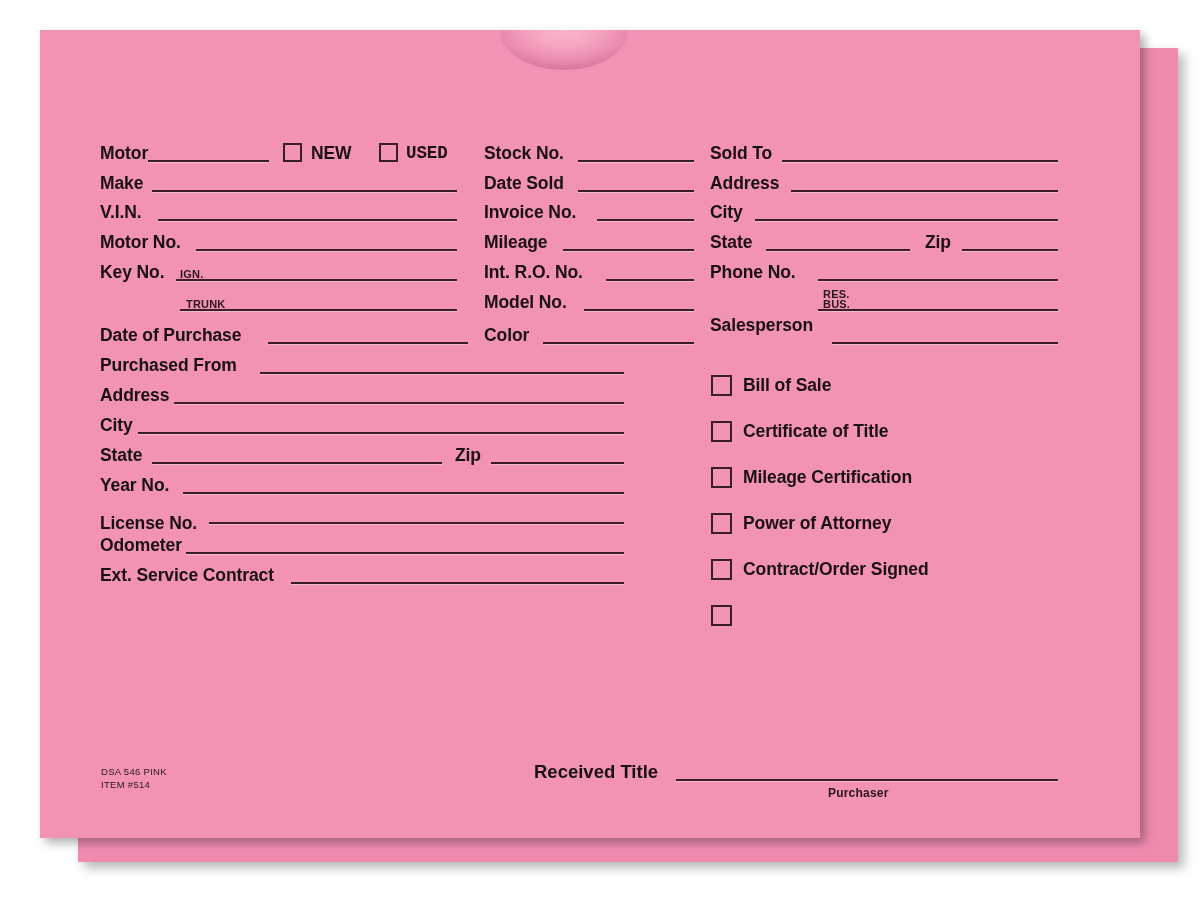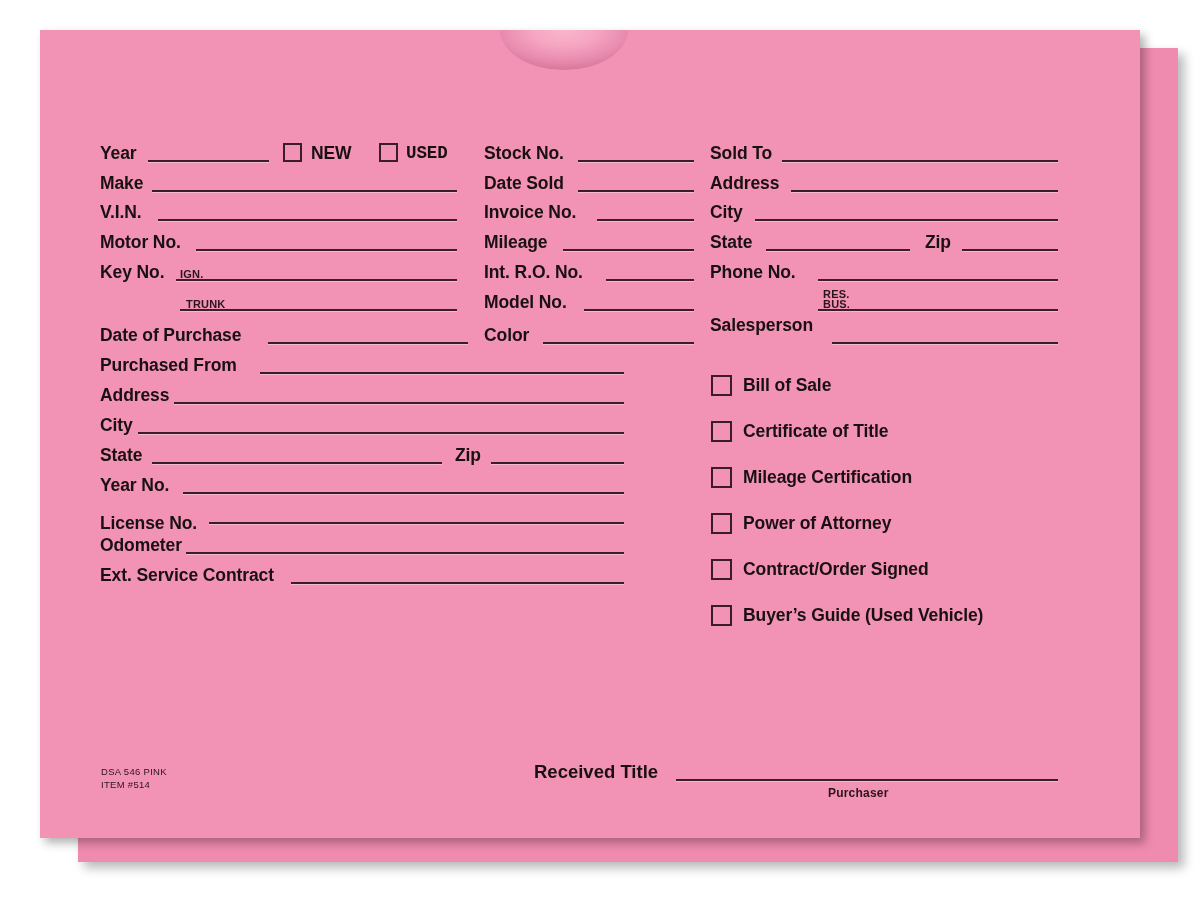--- a/index.html
+++ b/index.html
@@ -86,21 +86,21 @@
 <body>
 
 <div id="stage">
 
   <div id="back-sheet" class="sheet"></div>
 
   <div id="front-sheet" class="sheet"></div>
 
   <div id="thumb-notch"></div>
 
-  <div class="lbl" style="left:100px;top:143px;">Year</div>
+  <div class="lbl" style="left:100px;top:143px;">Motor</div>
   <div class="rule" style="left:148px;top:160px;width:121px;"></div>
 
   <div class="cbox" style="left:283px;top:143px;"></div>
   <div class="lbl" style="left:311px;top:143px;">NEW</div>
   <div class="cbox" style="left:379px;top:143px;"></div>
   <div class="lbl" style="left:406px;top:143px;font-family:Liberation Mono, monospace;">USED</div>
 
   <div class="lbl" style="left:100px;top:173px;">Make</div>
   <div class="rule" style="left:152px;top:190px;width:305px;"></div>
 
@@ -200,21 +200,20 @@
   <div class="cbox-lg" style="left:711px;top:467px;"></div>
   <div class="lbl" style="left:743px;top:467px;">Mileage Certification</div>
 
   <div class="cbox-lg" style="left:711px;top:513px;"></div>
   <div class="lbl" style="left:743px;top:513px;">Power of Attorney</div>
 
   <div class="cbox-lg" style="left:711px;top:559px;"></div>
   <div class="lbl" style="left:743px;top:559px;">Contract/Order Signed</div>
 
   <div class="cbox-lg" style="left:711px;top:605px;"></div>
-  <div class="lbl" style="left:743px;top:605px;">Buyer’s Guide (Used Vehicle)</div>
 
   <div class="tiny" style="left:101px;top:766px;">DSA 546 PINK</div>
   <div class="tiny" style="left:101px;top:779px;">ITEM #514</div>
 
   <div class="footer-lbl" style="left:534px;top:761px;">Received Title</div>
   <div class="rule" style="left:676px;top:779px;width:382px;"></div>
   <div class="purchaser-lbl" style="left:828px;top:786px;">Purchaser</div>
 
 </div>
 

